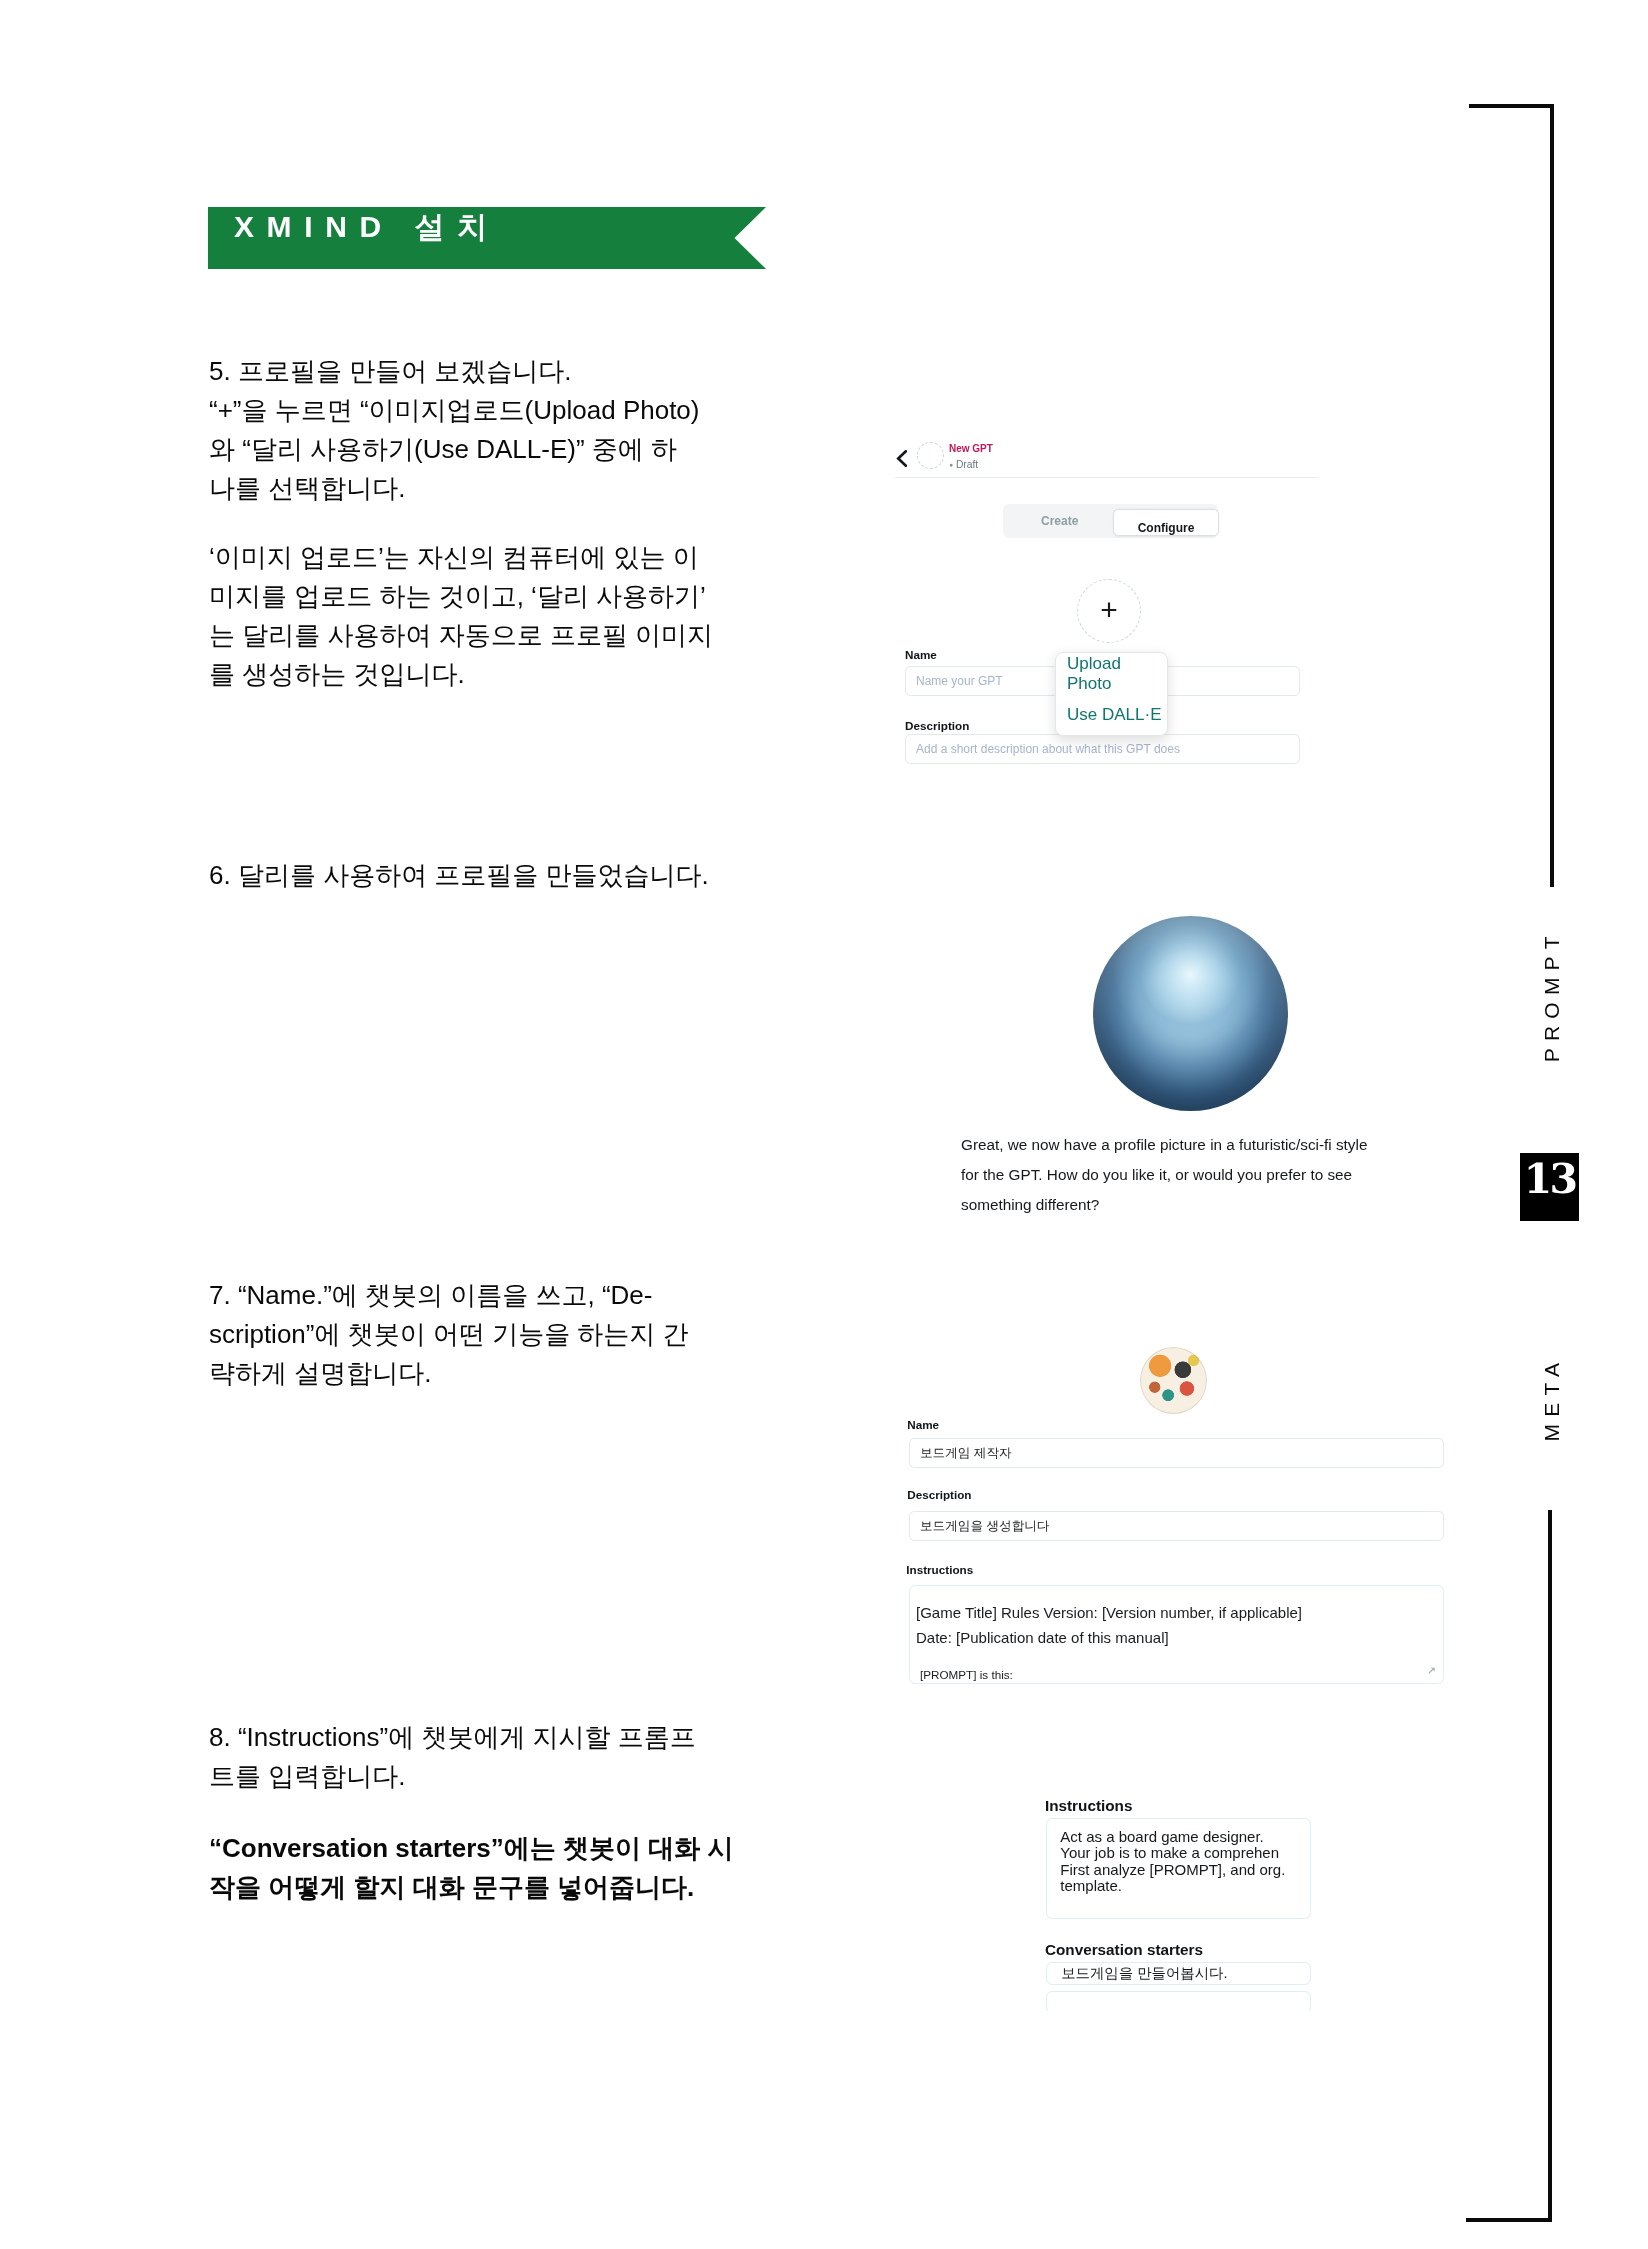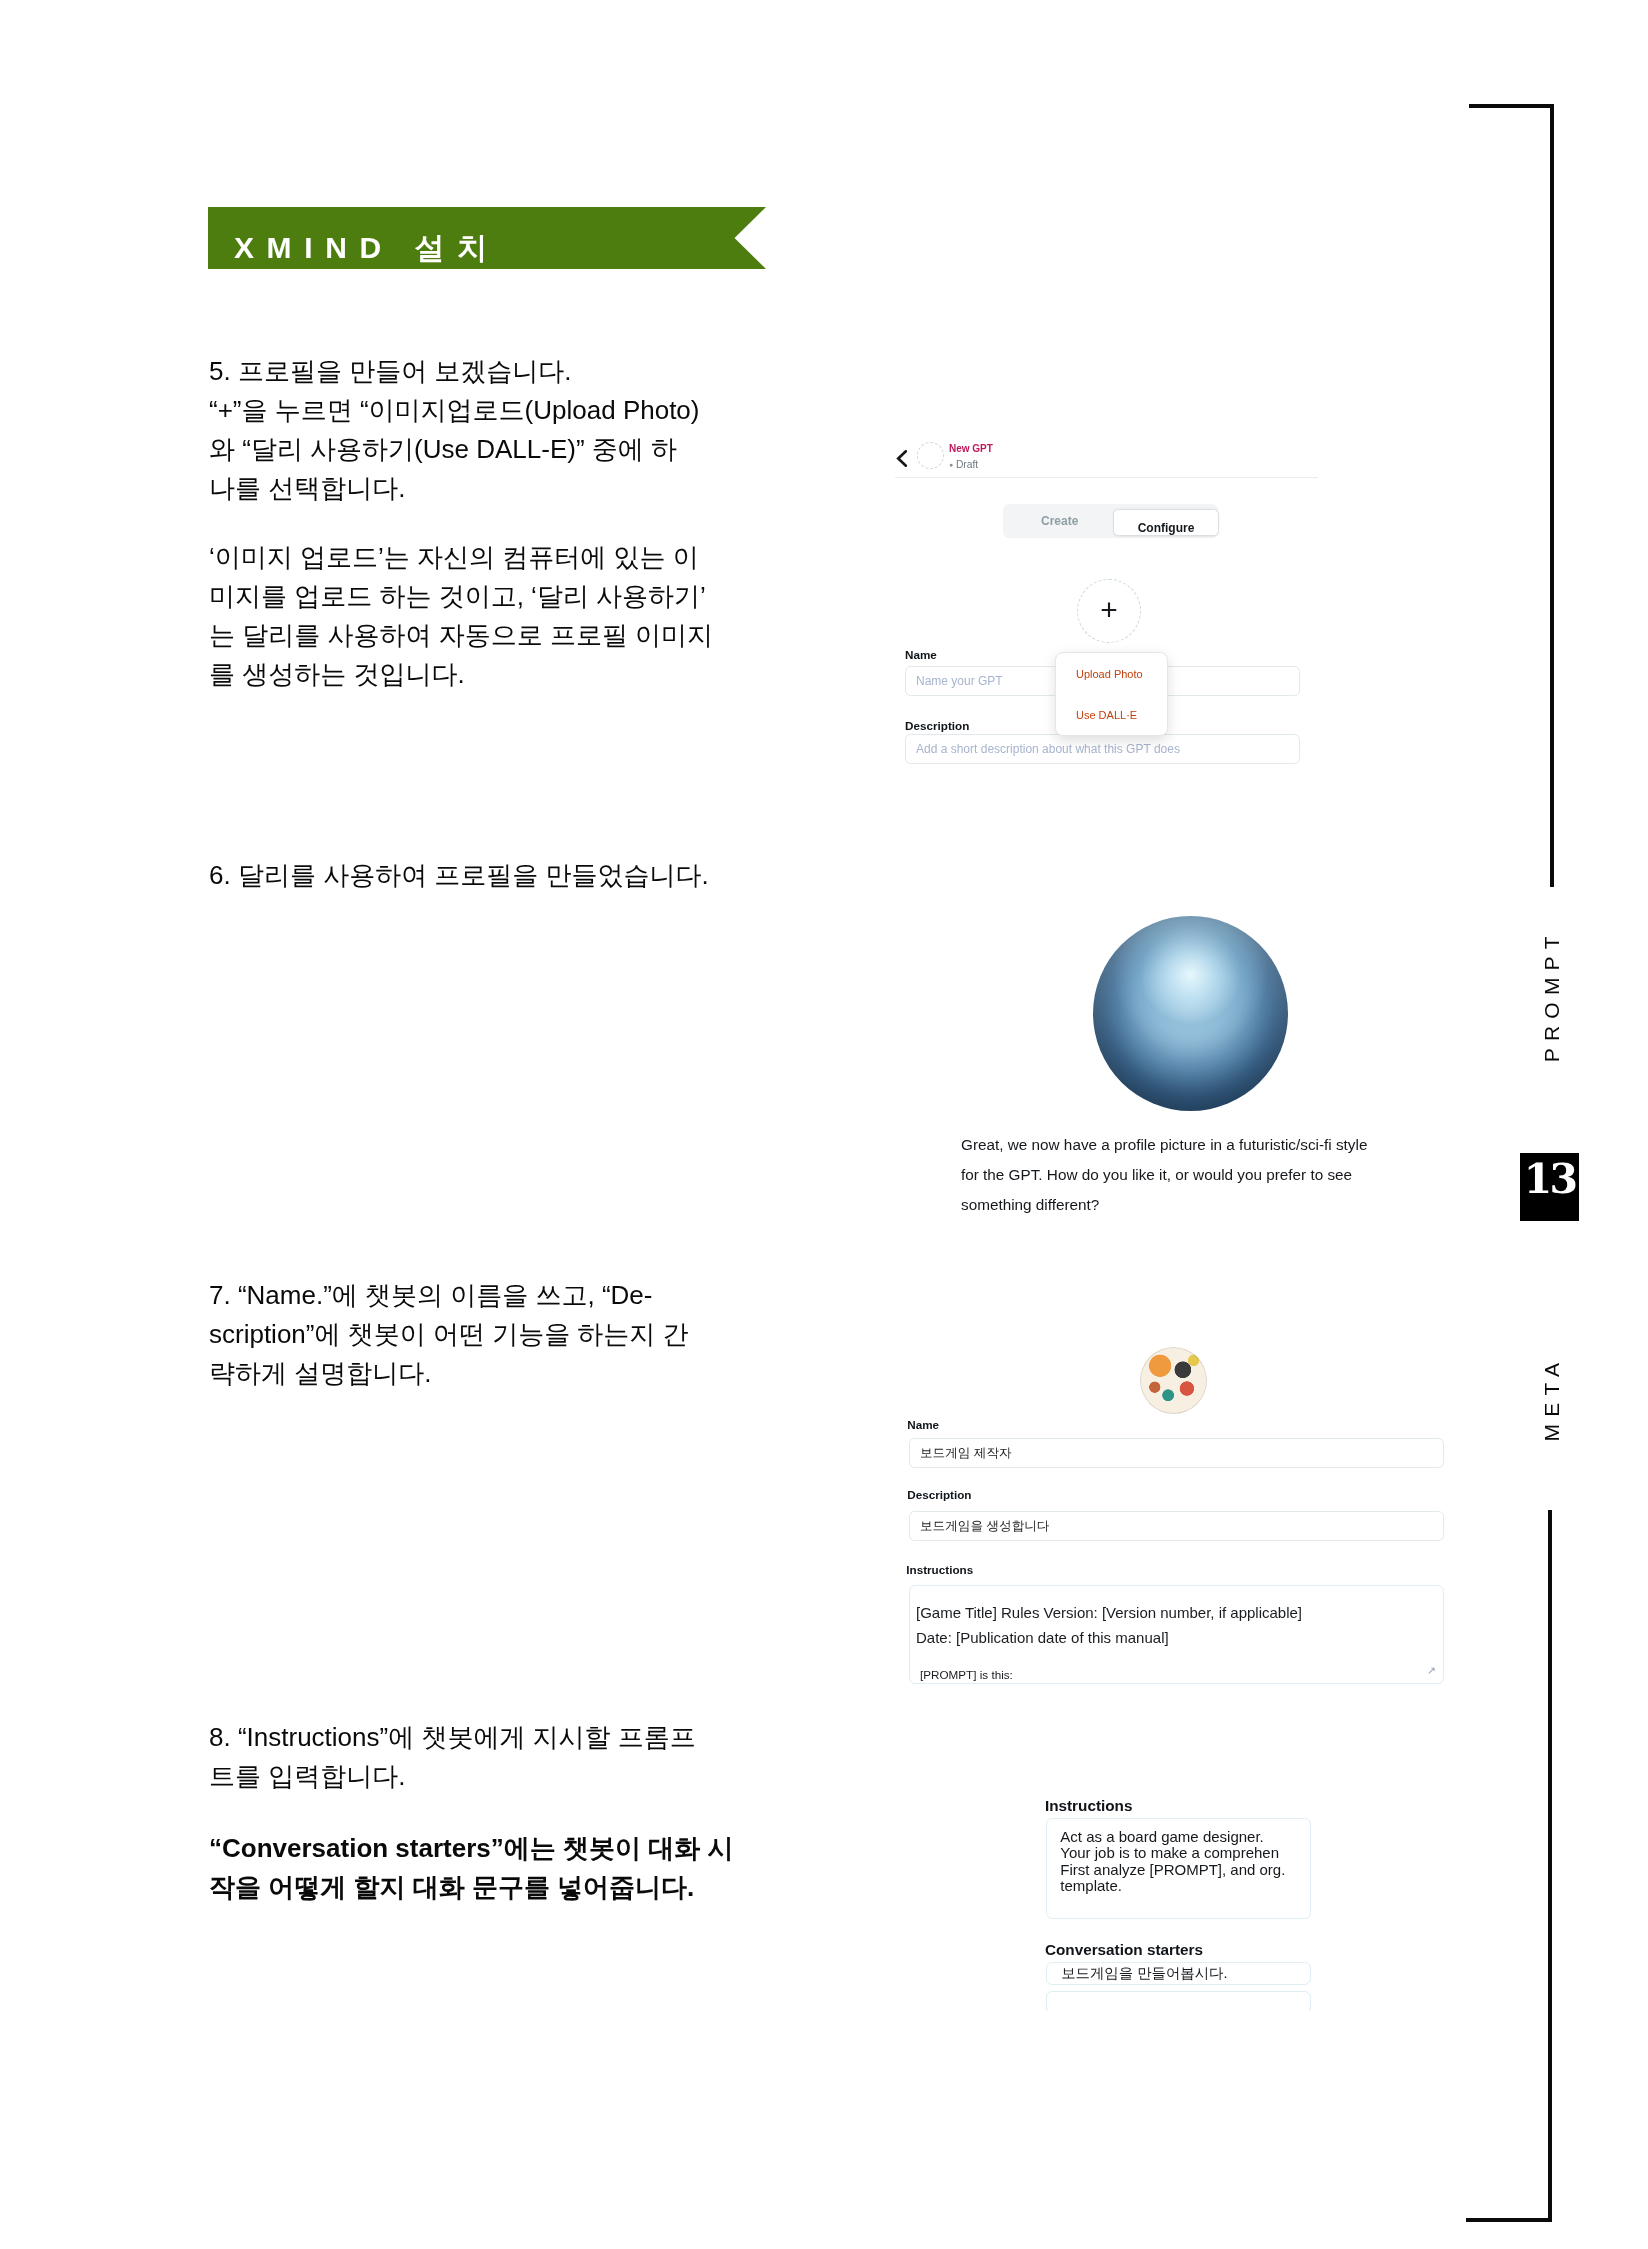--- a/index.html
+++ b/index.html
@@ -1,38 +1,38 @@
 <!DOCTYPE html>
 <html style="font-size:7.2px"><head>
 <meta charset="utf-8">
 <style>
   html,body{margin:0;padding:0;background:#ffffff;}
   #page{position:relative;width:1648px;height:2331px;background:#ffffff;overflow:hidden;
         font-family:"Liberation Sans",sans-serif;}
   .abs{position:absolute;}
   .pre{white-space:pre;}
   
-  .ribbon{background:#4d7c0f;clip-path:polygon(0 0,100% 0,calc(100% - 31.5px) 50%,100% 100%,0 100%);
-          filter:drop-shadow(9px 11.7px 10px rgba(0,0,0,0.50));display:flex;align-items:flex-end;}
+  .ribbon{background:#15803d;clip-path:polygon(0 0,100% 0,calc(100% - 31.5px) 50%,100% 100%,0 100%);
+          filter:drop-shadow(9px 11.7px 10px rgba(0,0,0,0.50));display:flex;align-items:flex-start;}
   .ribbon-title{color:#ffffff;font-size:30px;font-weight:bold;letter-spacing:12.6px;padding-left:26px;}
   
   .ko{font-size:26px;line-height:39px;color:#0a0a0a;white-space:pre;}
   
   .ui-label{font-size:11.7px;font-weight:bold;color:#10151a;}
   .ui-input{border:0.9px solid #e1e9ec;border-radius:5.4px;background:#fff;font-size:12px;color:#17191c;
             font-family:"Liberation Sans",sans-serif;padding:0 10px;box-sizing:border-box;outline:none;}
   .ui-input::placeholder{color:#a7b4ce;opacity:1;}
   .dashed-circle{border:1.3px dashed #c9d7db;border-radius:50%;box-sizing:border-box;background:#fff;}
   .seg{background:#f2f4f5;border-radius:6.3px;}
   .seg-item{font-size:12px;color:#8fa0a5;font-weight:bold;}
   .seg-pill{background:#fff;border:0.9px solid #dadfe2;border-radius:5.4px;box-shadow:0 0.9px 2.2px rgba(0,0,0,0.06);
             display:flex;align-items:flex-end;justify-content:center;font-size:12px;font-weight:bold;color:#14181c;}
   .popover{background:#fff;border:0.9px solid #e4e7ea;border-radius:8px;
            box-shadow:0 4.5px 12.6px rgba(0,0,0,0.13);}
-  .pop-item{font-size:11px;color:#c2410c;display:flex;align-items:center;padding-left:20px;height:41px;}
+  .pop-item{font-size:17px;color:#0f766e;display:flex;align-items:center;padding-left:11px;height:41px;}
   .divider{background:#e8edef;}
   .ta-box{border:0.9px solid #dfeef2;border-radius:6.3px;background:#fff;overflow:hidden;box-sizing:border-box;}
   .shot3-text{font-size:15px;line-height:16.6px;color:#15181c;white-space:pre;}
   .shot3-head{font-size:15.3px;font-weight:bold;color:#101418;}
   
   .rail{background:#0a0a0a;}
   .vlabel{font-size:21px;letter-spacing:7.2px;color:#0a0a0a;font-weight:500;
           display:flex;align-items:center;justify-content:center;}
   .badge{background:#000;display:flex;align-items:flex-start;justify-content:center;}
   .badge-num{font-family:"DejaVu Serif",serif;font-weight:bold;font-size:41px;color:#fff;

